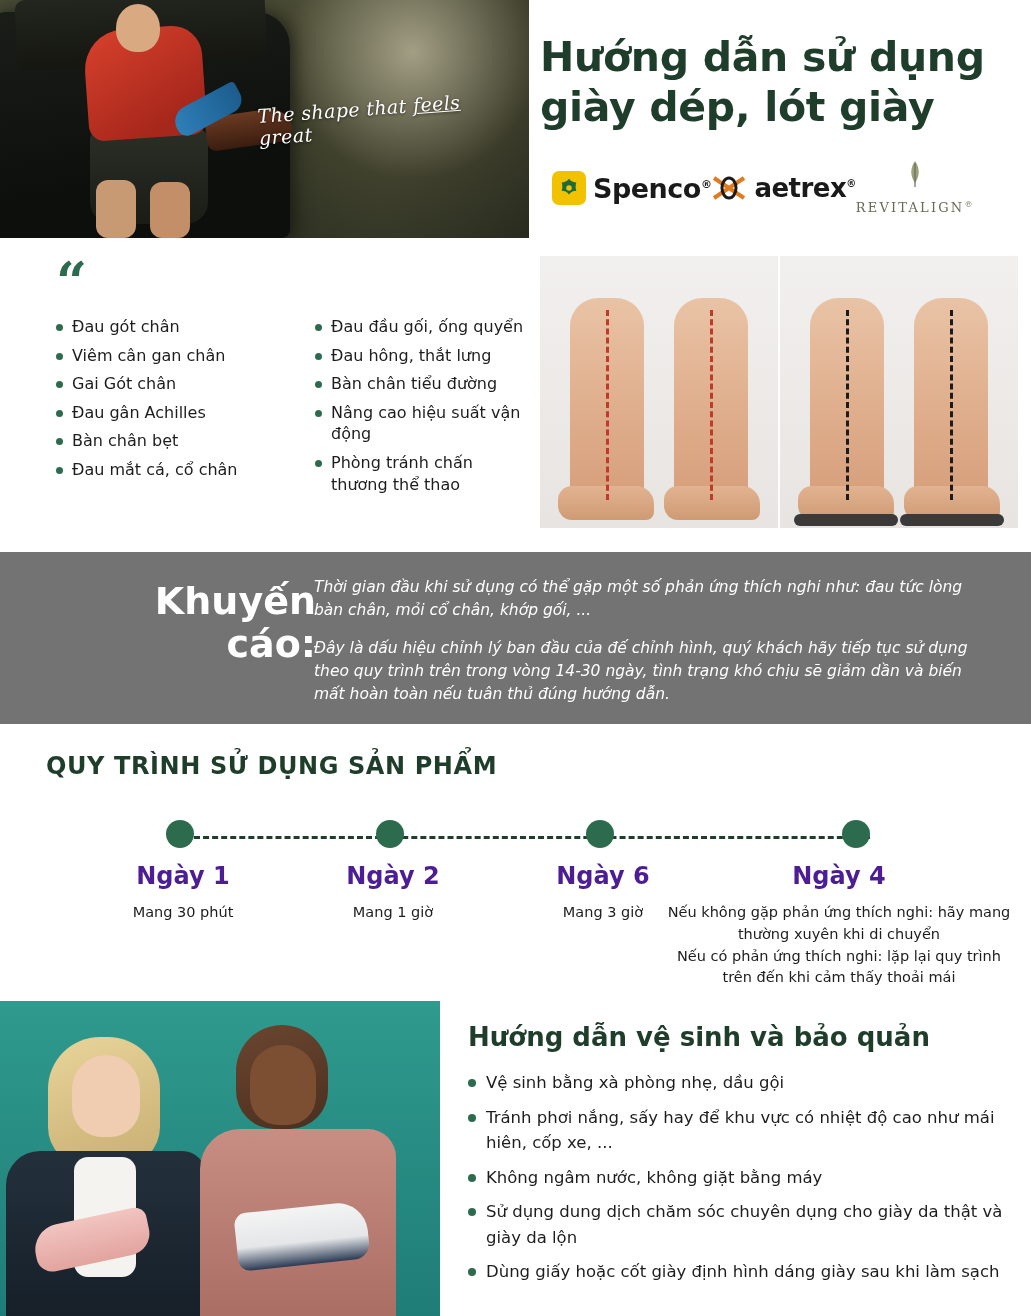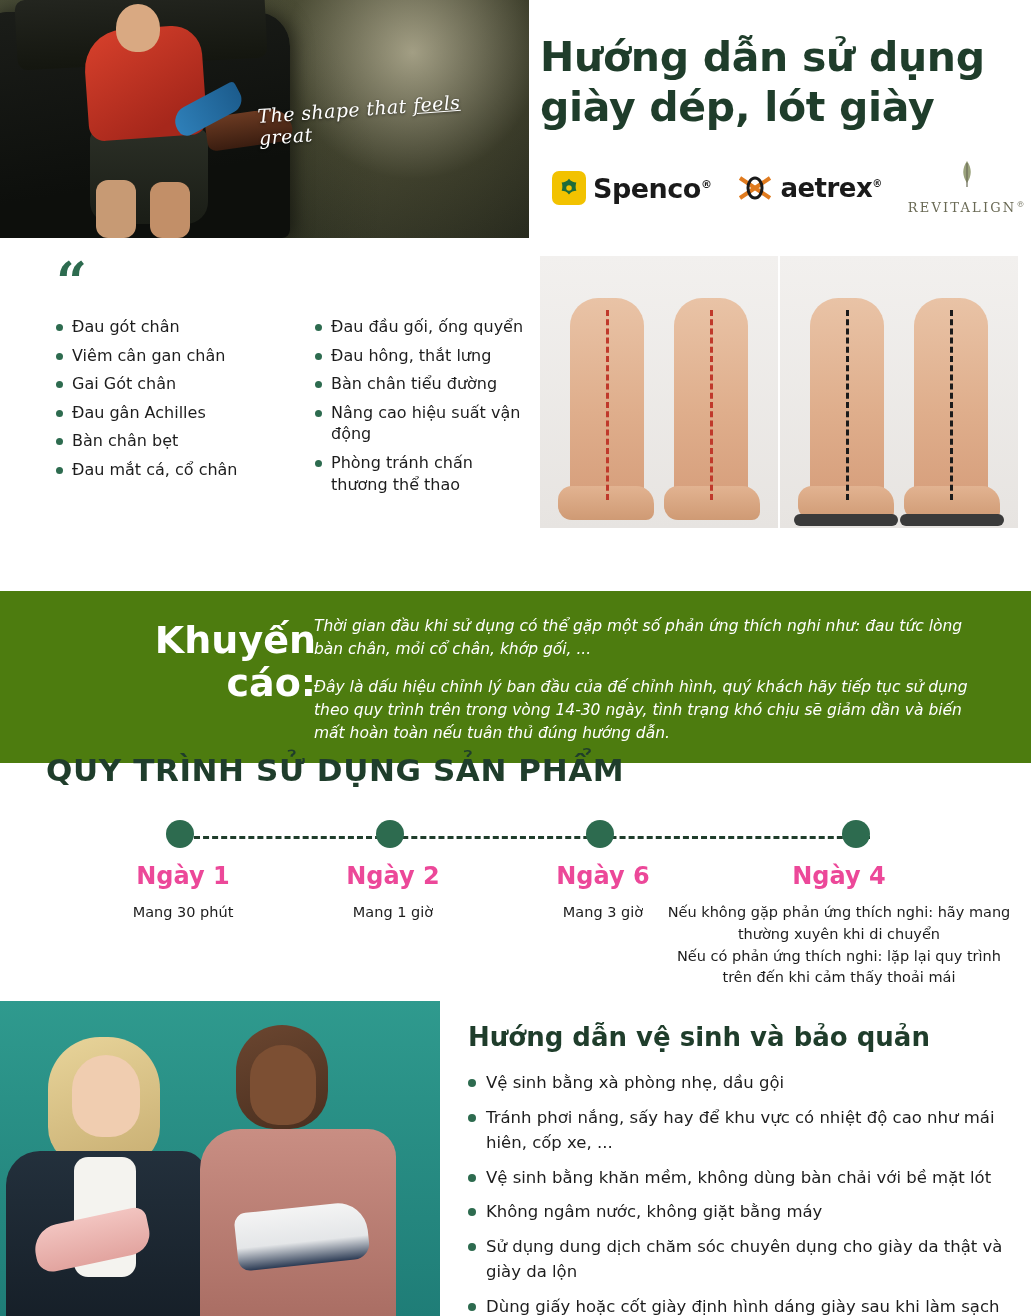--- a/index.html
+++ b/index.html
@@ -71,21 +71,21 @@
     transform: rotate(-4deg);
   }
   .hero-tagline u { text-decoration-thickness: 1px; }
 
   
   .head-right { position:absolute; left:540px; top:32px; width:478px; }
   .head-title {
     color:#1f3d2b; font-weight:800; font-size:41px; line-height:1.22;
     letter-spacing:-0.3px;
   }
-  .brand-row { display:flex; align-items:center; gap:26px; margin-top:28px; padding-left:12px; }
+  .brand-row { display:flex; align-items:center; margin-top:28px; padding-left:12px; }
   .brand { display:flex; align-items:center; gap:7px; }
   .spenco-mark {
     width:34px; height:34px; border-radius:7px;
     background:#f2c200; display:flex; align-items:center; justify-content:center;
   }
   .spenco-mark svg { display:block; }
   .spenco-text { font-size:27px; font-weight:800; color:#1a1a1a; letter-spacing:-.5px; }
   .spenco-text sup { font-size:11px; vertical-align: super; }
   .aetrex-mark { width:36px; height:26px; position:relative; }
   .aetrex-text { font-size:26px; font-weight:700; color:#1a1a1a; letter-spacing:-.5px;text-align:center; }
@@ -134,49 +134,48 @@
     position:absolute; bottom:2px; width:104px; height:12px;
     background:#3a3a3a; border-radius:7px;
   }
   .guideline { position:absolute; bottom:28px; width:0; border-left-width:3px; border-left-style:dashed; height:190px; }
   .gl-red { border-left-color:#c0392b; }
   .gl-black { border-left-color:#1b1b1b; }
 
   
   .band {
     position:absolute; left:0; top:552px; width:1031px; height:172px;
-    background:#4d7c0f;
-    margin-top:39px;
+    background:#737373;
   }
   .band-title {
     position:absolute; left:96px; top:28px; width:220px; text-align:right;
     color:#ffffff; font-weight:800; font-size:38px; line-height:1.12;
   }
   .band-body { position:absolute; left:314px; top:24px; width:660px; }
   .band-p {
     color:#ffffff; font-size:15.5px; font-style:italic; line-height:1.5; margin-bottom:14px;
   }
 
   
   .proc-title {
     position:absolute; left:46px; top:752px;
-    font-size:31px; font-weight:800; color:#1f3d2b; letter-spacing:.6px;
+    font-size:24px; font-weight:800; color:#1f3d2b; letter-spacing:.6px;
   }
   .timeline { position:absolute; left:46px; top:820px; width:940px; height:34px; }
   .tl-line {
     position:absolute; left:148px; top:16px; width:676px; height:0;
     border-top: 3px dashed #1f3d2b;
   }
   .tl-node {
     position:absolute; top:0; width:28px; height:28px; border-radius:50%;
     background:#2d6b4f;
   }
   .steps { position:absolute; left:46px; top:862px; width:940px; }
   .step { position:absolute; text-align:center; }
-  .step-name { font-size:24px; font-weight:800; color:#ec4899; margin-bottom:12px; }
+  .step-name { font-size:24px; font-weight:800; color:#4c1d95; margin-bottom:12px; }
   .step-desc { font-size:14.5px; color:#1d1d1d; line-height:1.5; }
 
   
   .photo2 {
     position:absolute; left:0; top:1001px; width:440px; height:315px;
     background: linear-gradient(180deg,#2f9a8e 0%, #1f7d77 100%);
     overflow:hidden;
   }
   .p2-woman-hair {
     position:absolute; left:48px; top:36px; width:112px; height:130px;
@@ -431,24 +430,20 @@
     <div class="care-item">
       <span class="care-dot"></span>
       <span class="care-text">Vệ sinh bằng xà phòng nhẹ, dầu gội</span>
     </div>
     <div class="care-item">
       <span class="care-dot"></span>
       <span class="care-text">Tránh phơi nắng, sấy hay để khu vực có nhiệt độ cao như mái hiên, cốp xe, ...</span>
     </div>
     <div class="care-item">
       <span class="care-dot"></span>
-      <span class="care-text">Vệ sinh bằng khăn mềm, không dùng bàn chải với bề mặt lót</span>
-    </div>
-    <div class="care-item">
-      <span class="care-dot"></span>
       <span class="care-text">Không ngâm nước, không giặt bằng máy</span>
     </div>
     <div class="care-item">
       <span class="care-dot"></span>
       <span class="care-text">Sử dụng dung dịch chăm sóc chuyên dụng cho giày da thật và giày da lộn</span>
     </div>
     <div class="care-item">
       <span class="care-dot"></span>
       <span class="care-text">Dùng giấy hoặc cốt giày định hình dáng giày sau khi làm sạch</span>
     </div>

